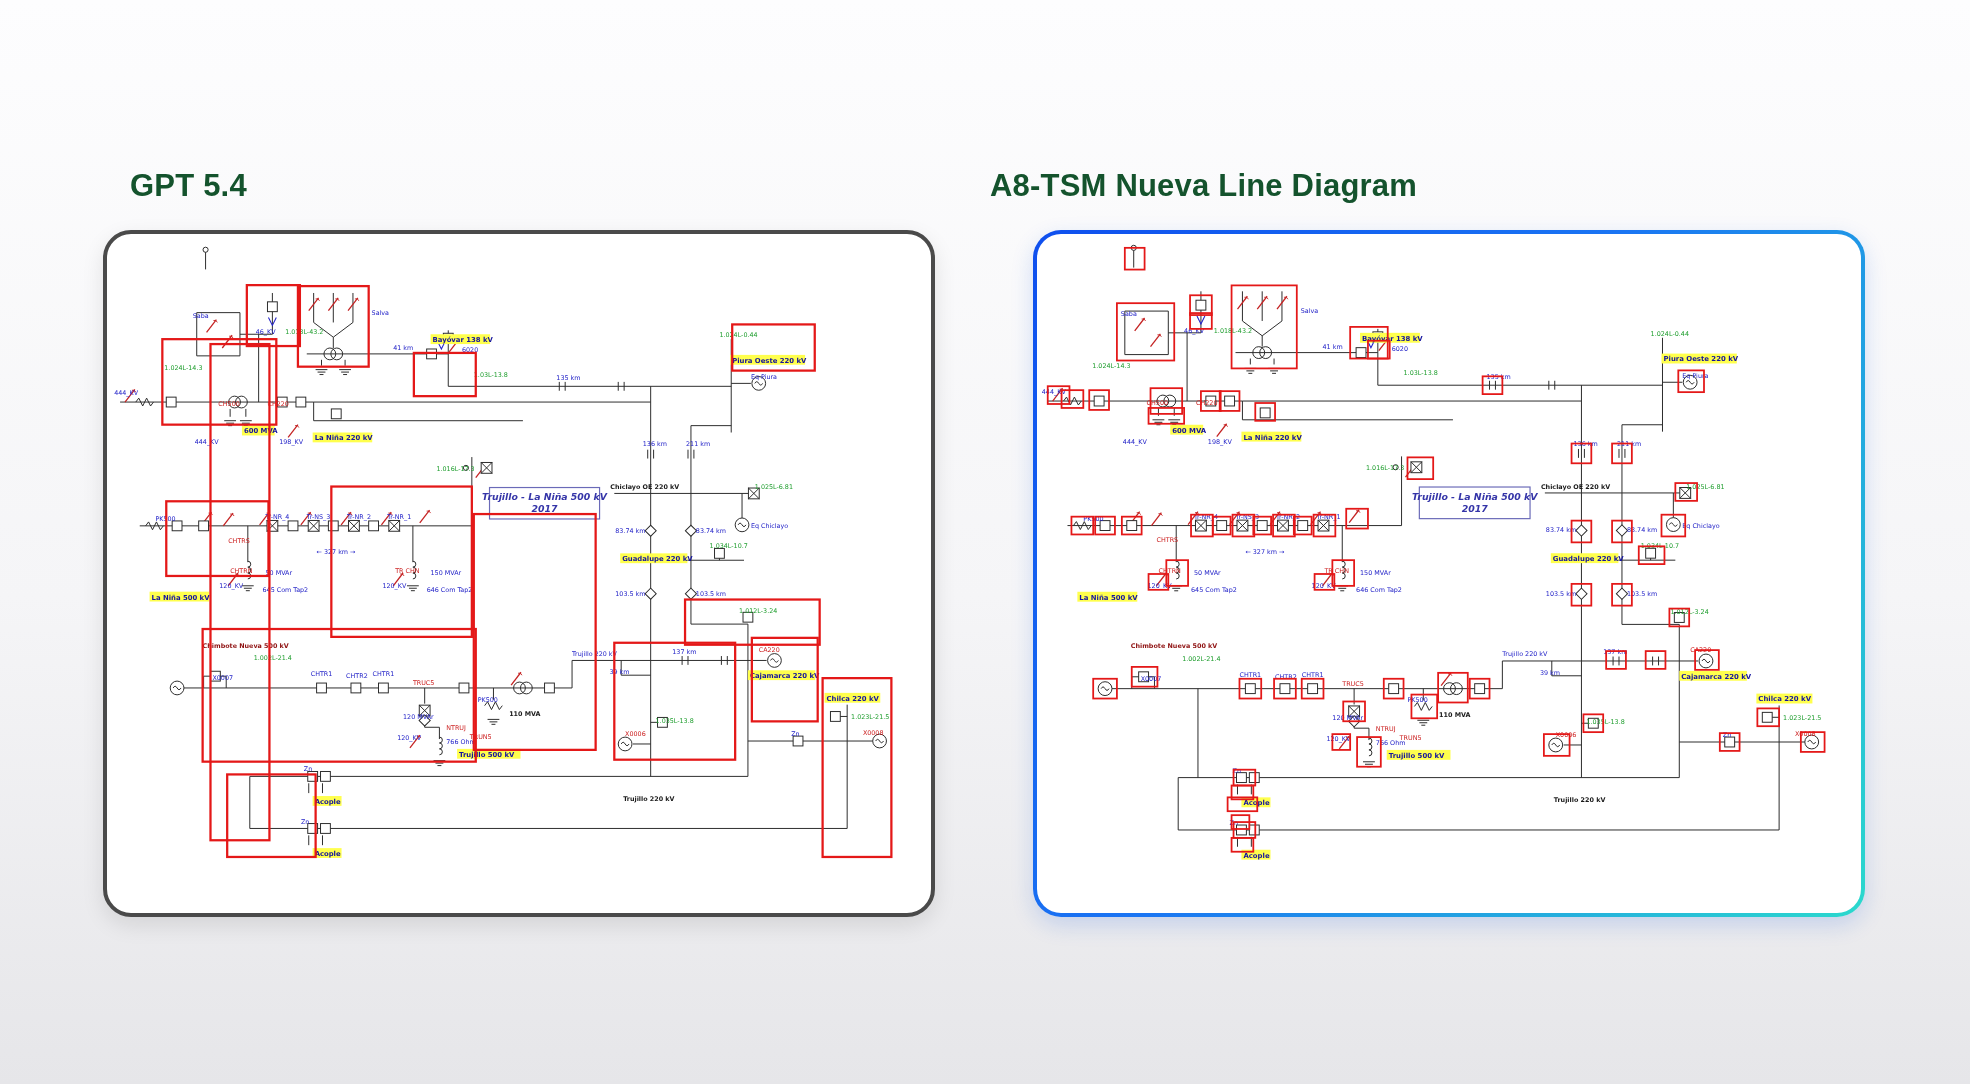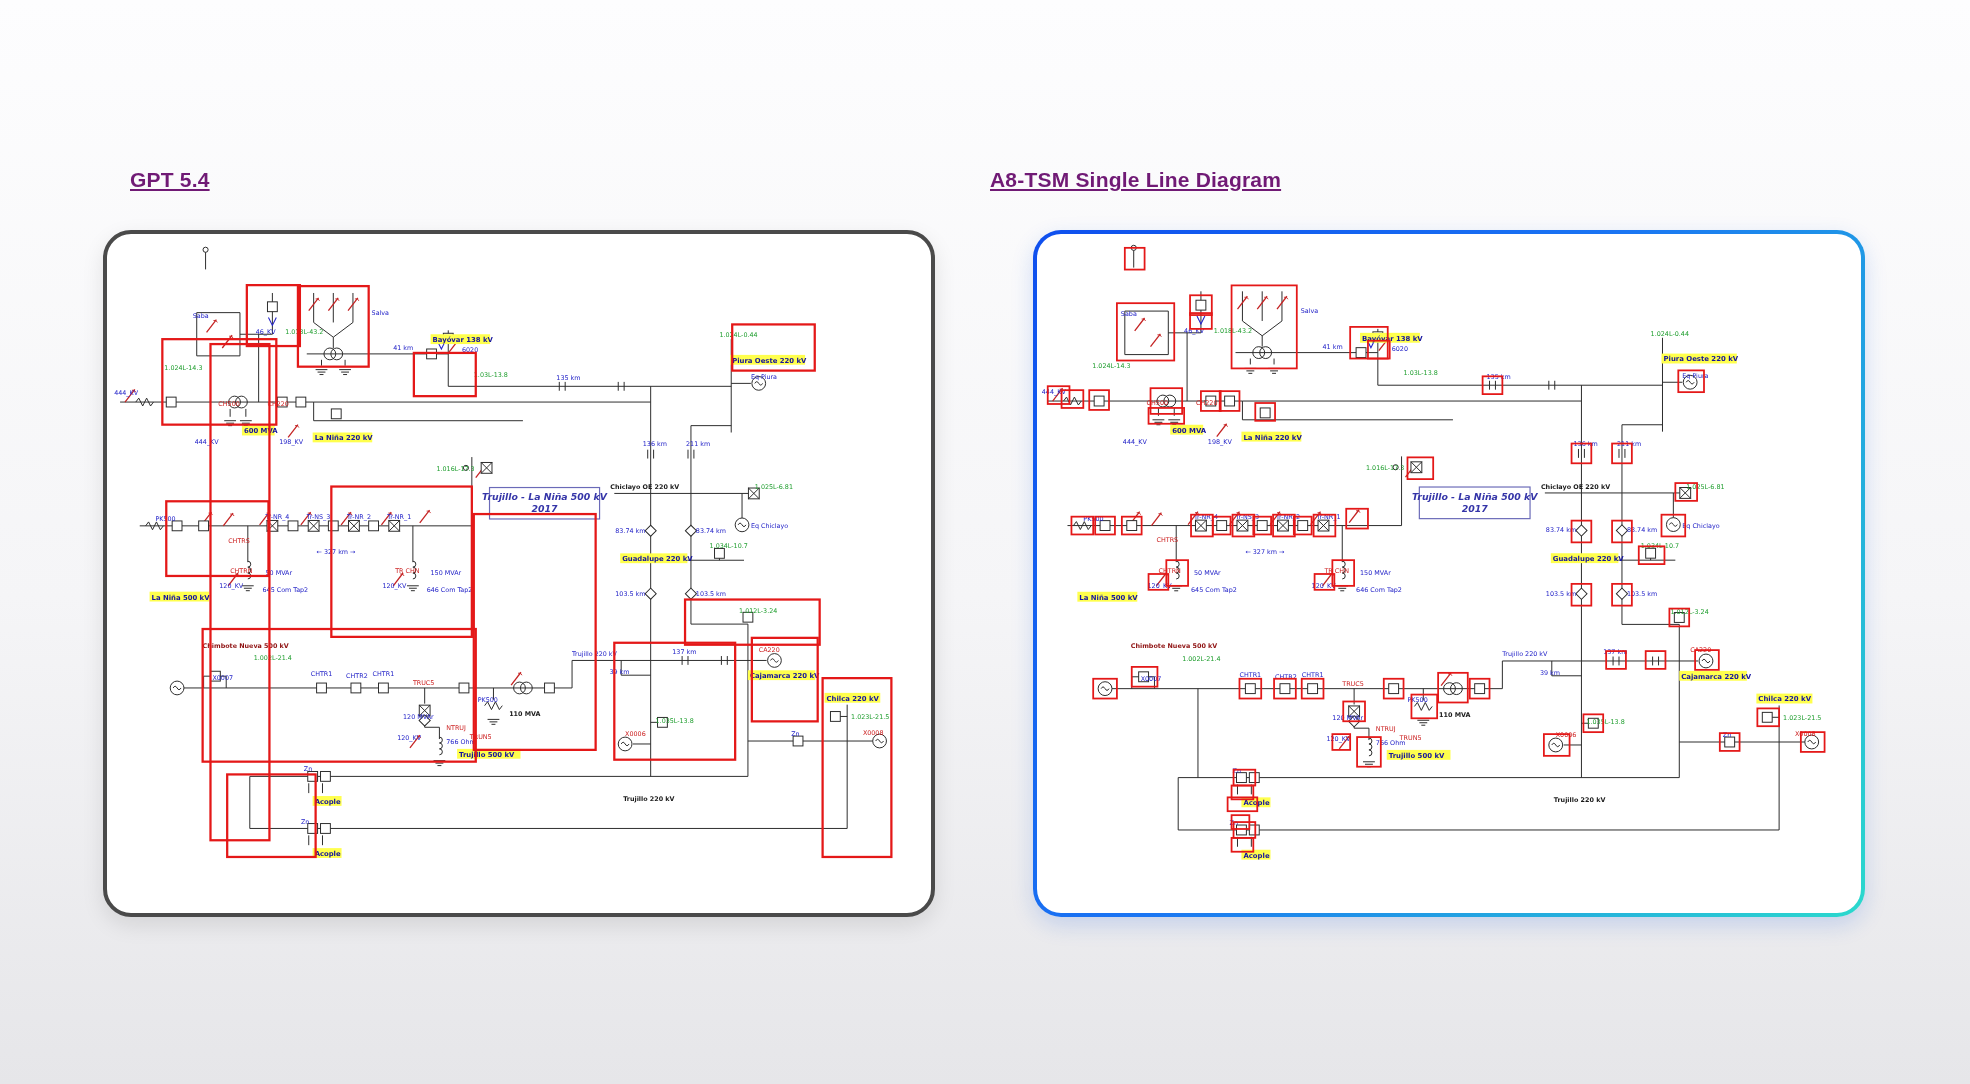--- a/index.html
+++ b/index.html
@@ -2,22 +2,22 @@
 <html><head>
 <meta charset="utf-8">
 <style>
   html,body{margin:0;padding:0;}
   body{
     width:1970px;height:1084px;position:relative;overflow:hidden;
     font-family:"Liberation Sans",sans-serif;
     background:linear-gradient(180deg,#fdfdfe 0%,#f5f5f7 55%,#e6e6e9 100%);
   }
   .panel-title{
-    position:absolute;top:168px;font-size:21px;font-weight:800;color:#701a75;
-    letter-spacing:.2px;font-family:"Liberation Sans",sans-serif;text-decoration:underline;
+    position:absolute;top:168px;font-size:31px;font-weight:800;color:#14532d;
+    letter-spacing:.2px;font-family:"Liberation Sans",sans-serif;
   }
   #title-left{left:130px;}
   #title-right{left:990px;}
   .card{position:absolute;top:230px;width:832px;height:687px;border-radius:28px;}
   .card-dark{
     left:103px;border:4px solid #4a4a4a;background:#ffffff;box-sizing:border-box;
     box-shadow:0 8px 22px rgba(0,0,0,.10);
   }
   .card-grad{
     left:1033px;padding:4px;box-sizing:border-box;
@@ -26,21 +26,21 @@
   }
   .card-grad .inner{width:100%;height:100%;background:#fff;border-radius:24px;}
   .diagram-wrap{position:absolute;inset:2px;border-radius:24px;overflow:hidden;}
   .card-grad .diagram-wrap{inset:4px;}
   svg text{font-family:"DejaVu Sans",sans-serif;}
 </style>
 </head>
 <body>
 
 <div class="panel-title" id="title-left">GPT 5.4</div>
-<div class="panel-title" id="title-right">A8-TSM Single Line Diagram</div>
+<div class="panel-title" id="title-right">A8-TSM Nueva Line Diagram</div>
 
 <div class="card card-dark">
   <div class="diagram-wrap" id="diag-left"><svg viewBox="0 0 832 687" width="100%" height="100%" preserveAspectRatio="xMidYMid meet">
         <g stroke-width="1">
           <line x1="97" y1="14" x2="97" y2="34" stroke="#2b2b2b" stroke-width="1"></line>
           <line x1="88" y1="78" x2="132" y2="78" stroke="#2b2b2b" stroke-width="1"></line>
           <line x1="88" y1="78" x2="88" y2="122" stroke="#2b2b2b" stroke-width="1"></line>
           <line x1="132" y1="78" x2="132" y2="122" stroke="#2b2b2b" stroke-width="1"></line>
           <line x1="88" y1="122" x2="132" y2="122" stroke="#2b2b2b" stroke-width="1"></line>
           <line x1="132" y1="100" x2="165" y2="100" stroke="#2b2b2b" stroke-width="1"></line>

